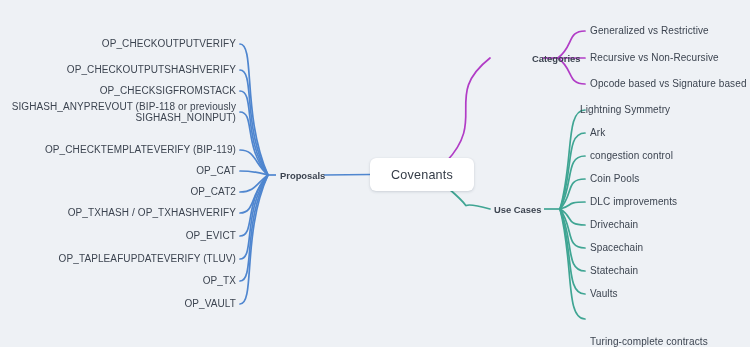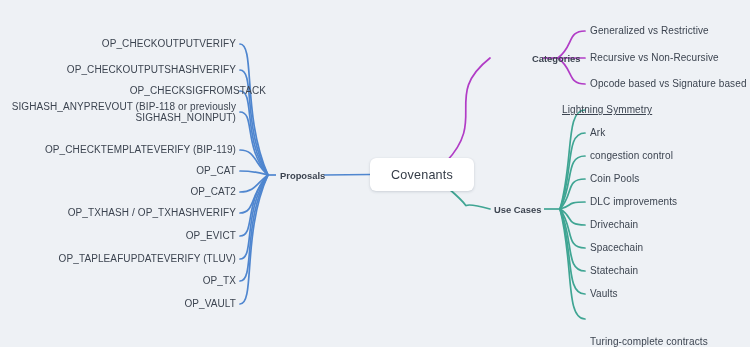--- a/index.html
+++ b/index.html
@@ -117,37 +117,37 @@
     </svg>
 
   <div id="center-node" style="left: 370px; top: 158px; width: 104px; height: 33px;">
     <span class="center-text">Covenants</span>
   </div>
 
   <div id="labels-layer">
       <div class="branch-label left-of" style="top: 175px; left: 280px; text-align: left;">Proposals</div>
       <div class="node-label leaf-left" style="top: 44px; right: 514px;">OP_CHECKOUTPUTVERIFY</div>
       <div class="node-label leaf-left" style="top: 70px; right: 514px;">OP_CHECKOUTPUTSHASHVERIFY</div>
-      <div class="node-label leaf-left" style="top: 91px; right: 484px;">OP_CHECKSIGFROMSTACK</div>
+      <div class="node-label leaf-left" style="top: 91px; right: 514px;">OP_CHECKSIGFROMSTACK</div>
       <div class="node-label leaf-left two-line" style="top: 112px; right: 514px; white-space: pre-line;">SIGHASH_ANYPREVOUT (BIP-118 or previously
 SIGHASH_NOINPUT)</div>
       <div class="node-label leaf-left" style="top: 150px; right: 514px;">OP_CHECKTEMPLATEVERIFY (BIP-119)</div>
       <div class="node-label leaf-left" style="top: 171px; right: 514px;">OP_CAT</div>
       <div class="node-label leaf-left" style="top: 192px; right: 514px;">OP_CAT2</div>
       <div class="node-label leaf-left" style="top: 213px; right: 514px;">OP_TXHASH / OP_TXHASHVERIFY</div>
       <div class="node-label leaf-left" style="top: 236px; right: 514px;">OP_EVICT</div>
       <div class="node-label leaf-left" style="top: 259px; right: 514px;">OP_TAPLEAFUPDATEVERIFY (TLUV)</div>
       <div class="node-label leaf-left" style="top: 281px; right: 514px;">OP_TX</div>
       <div class="node-label leaf-left" style="top: 304px; right: 514px;">OP_VAULT</div>
       <div class="branch-label" style="top: 58px; left: 494px; margin-left: 38px;">Categories</div>
       <div class="node-label leaf-right" style="top: 31px; left: 590px;">Generalized vs Restrictive</div>
       <div class="node-label leaf-right" style="top: 58px; left: 590px;">Recursive vs Non-Recursive</div>
       <div class="node-label leaf-right" style="top: 84px; left: 590px;">Opcode based vs Signature based</div>
       <div class="branch-label" style="top: 209px; left: 494px;">Use Cases</div>
-      <div class="node-label leaf-right" style="top: 110px; left: 562px; text-decoration: underline;">Lightning Symmetry</div>
+      <div class="node-label leaf-right" style="top: 110px; left: 580px;">Lightning Symmetry</div>
       <div class="node-label leaf-right" style="top: 133px; left: 590px;">Ark</div>
       <div class="node-label leaf-right" style="top: 156px; left: 590px;">congestion control</div>
       <div class="node-label leaf-right" style="top: 179px; left: 590px;">Coin Pools</div>
       <div class="node-label leaf-right" style="top: 202px; left: 590px;">DLC improvements</div>
       <div class="node-label leaf-right" style="top: 225px; left: 590px;">Drivechain</div>
       <div class="node-label leaf-right" style="top: 248px; left: 590px;">Spacechain</div>
       <div class="node-label leaf-right" style="top: 271px; left: 590px;">Statechain</div>
       <div class="node-label leaf-right" style="top: 294px; left: 590px;">Vaults</div>
       <div class="node-label leaf-right" style="top: 322px; left: 590px; margin-top: 20px;">Turing-complete contracts</div>
     </div>

